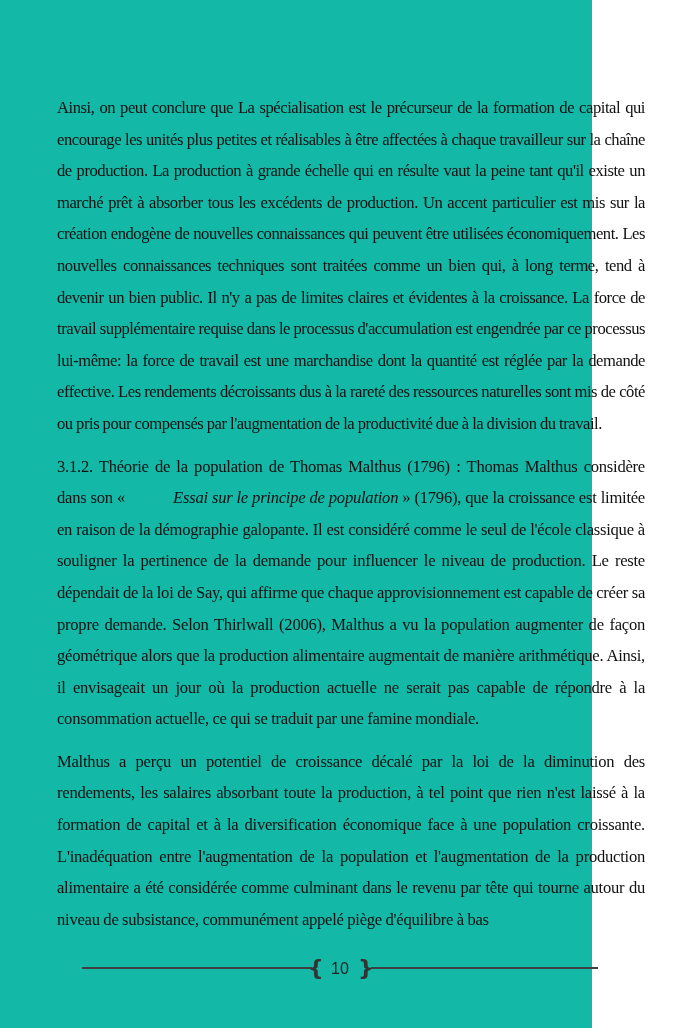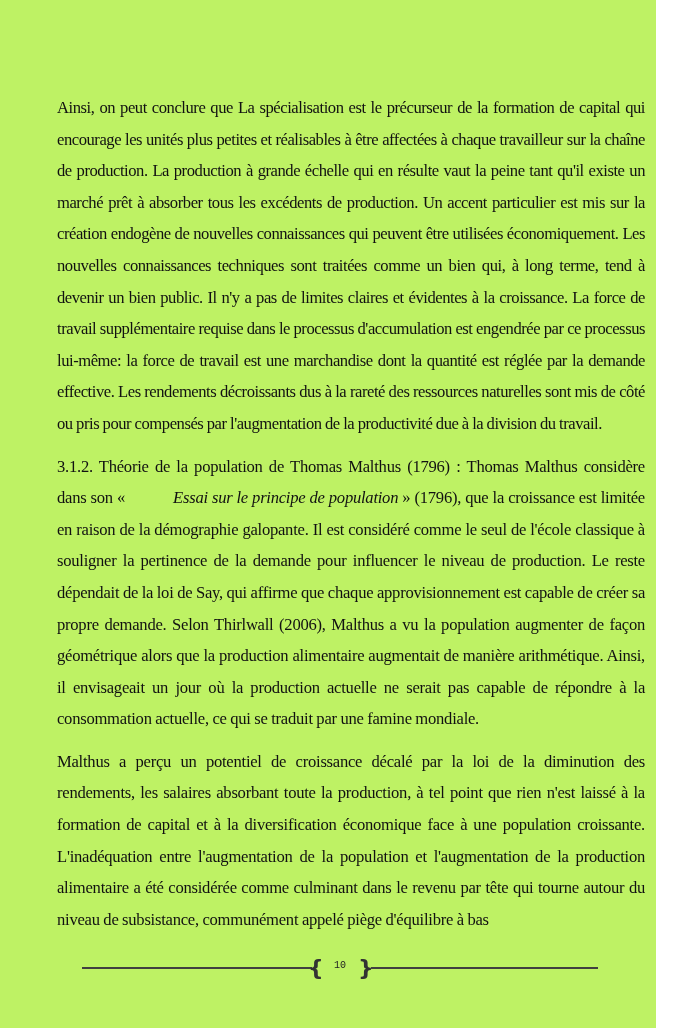--- a/index.html
+++ b/index.html
@@ -1,19 +1,19 @@
 <!DOCTYPE html>
 <html><head>
 <meta charset="utf-8">
 <style>
   html, body { margin: 0; padding: 0; background: #ffffff; }
   body { width: 700px; height: 1028px; position: relative; overflow: hidden; }
   .page {
-    position: absolute; left: 0; top: 0; width: 656px; height: 1028px;
-    background: #bef264;
+    position: absolute; left: 0; top: 0; width: 592px; height: 1028px;
+    background: #14b8a6;
   }
   .content {
     position: absolute; left: 57px; top: 92px; width: 588px;
     font-family: "Liberation Serif", serif;
     font-size: 16.6px;
     line-height: 31.6px;
     color: #111111;
   }
   .para {
     margin: 0 0 11px 0;
@@ -34,21 +34,21 @@
   .footer-line.left { left: 0; width: 230px; }
   .footer-line.right { left: 289px; width: 227px; }
   .brace {
     position: absolute; top: 2px; font-family: "DejaVu Sans", sans-serif;
     font-size: 22px; line-height: 22px; color: #333333; font-weight: bold;
   }
   .brace.left { left: 226px; }
   .brace.right { left: 276px; }
   .page-num {
     position: absolute; left: 244px; top: 5px; width: 28px; text-align: center;
-    font-family: Liberation Mono, monospace; font-size: 10px; color: #222222;
+    font-family: Liberation Sans, sans-serif; font-size: 16px; color: #222222;
   }
 </style>
 </head>
 <body>
 
 <div class="page">
   <div class="content">
     <p class="para p1">Ainsi, on peut conclure que La spécialisation est le précurseur de la formation de capital qui encourage les unités plus petites et réalisables à être affectées à chaque travailleur sur la chaîne de production. La production à grande échelle qui en résulte vaut la peine tant qu'il existe un marché prêt à absorber tous les excédents de production. Un accent particulier est mis sur la création endogène de nouvelles connaissances qui peuvent être utilisées économiquement. Les nouvelles connaissances techniques sont traitées comme un bien qui, à long terme, tend à devenir un bien public. Il n'y a pas de limites claires et évidentes à la croissance. La force de travail supplémentaire requise dans le processus d'accumulation est engendrée par ce processus lui-même: la force de travail est une marchandise dont la quantité est réglée par la demande effective. Les rendements décroissants dus à la rareté des ressources naturelles sont mis de côté ou pris pour compensés par l'augmentation de la productivité due à la division du travail.</p>
     <p class="para"><span class="heading">3.1.2. Théorie de la population de Thomas Malthus (1796) :</span><span> Thomas Malthus considère dans son « </span><span class="italic">Essai sur le principe de population</span><span> » (1796), que la croissance est limitée en raison de la démographie galopante. Il est considéré comme le seul de l'école classique à souligner la pertinence de la demande pour influencer le niveau de production. Le reste dépendait de la loi de Say, qui affirme que chaque approvisionnement est capable de créer sa propre demande. Selon Thirlwall (2006), Malthus a vu la population augmenter de façon géométrique alors que la production alimentaire augmentait de manière arithmétique. Ainsi, il envisageait un jour où la production actuelle ne serait pas capable de répondre à la consommation actuelle, ce qui se traduit par une famine mondiale.</span></p>
     <p class="para">Malthus a perçu un potentiel de croissance décalé par la loi de la diminution des rendements, les salaires absorbant toute la production, à tel point que rien n'est laissé à la formation de capital et à la diversification économique face à une population croissante. L'inadéquation entre l'augmentation de la population et l'augmentation de la production alimentaire a été considérée comme culminant dans le revenu par tête qui tourne autour du niveau de subsistance, communément appelé piège d'équilibre à bas</p>

